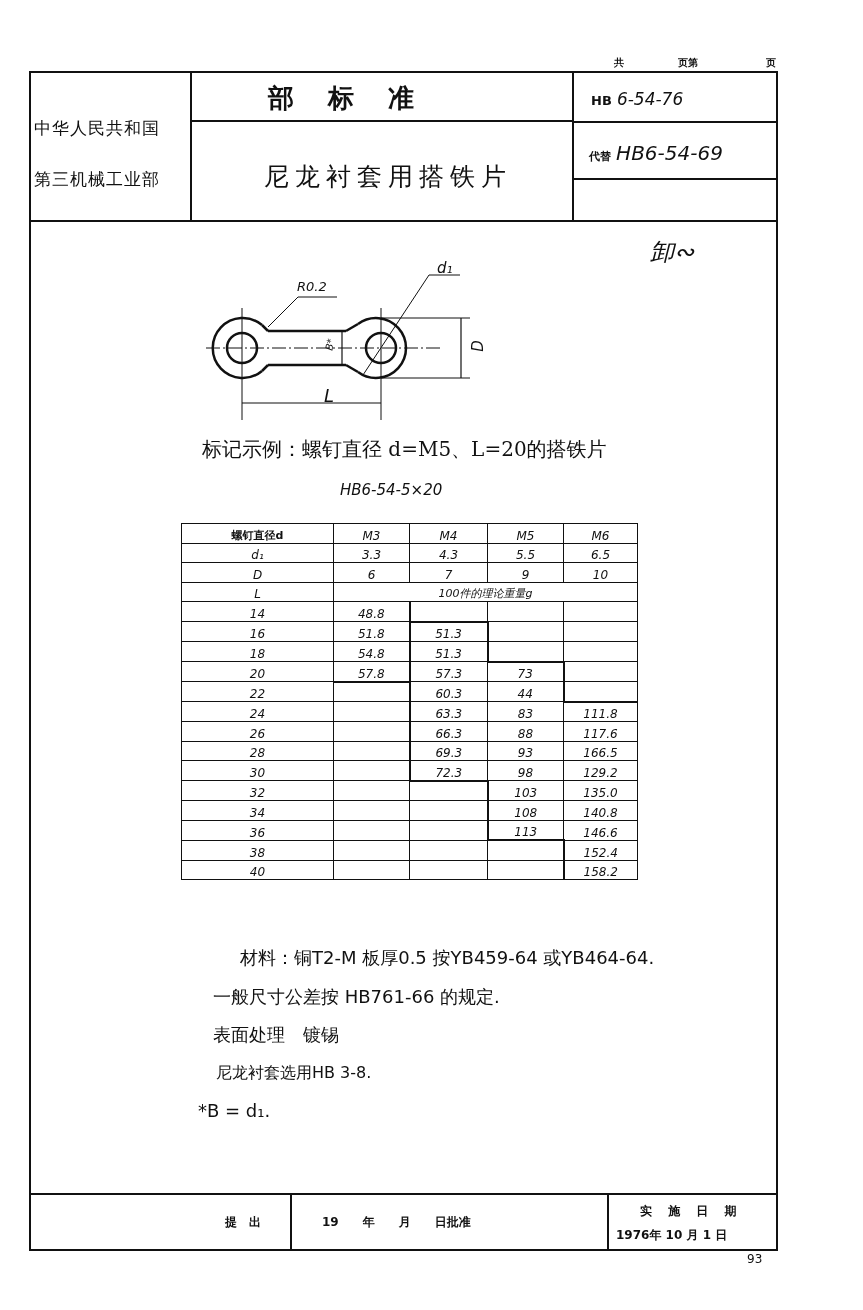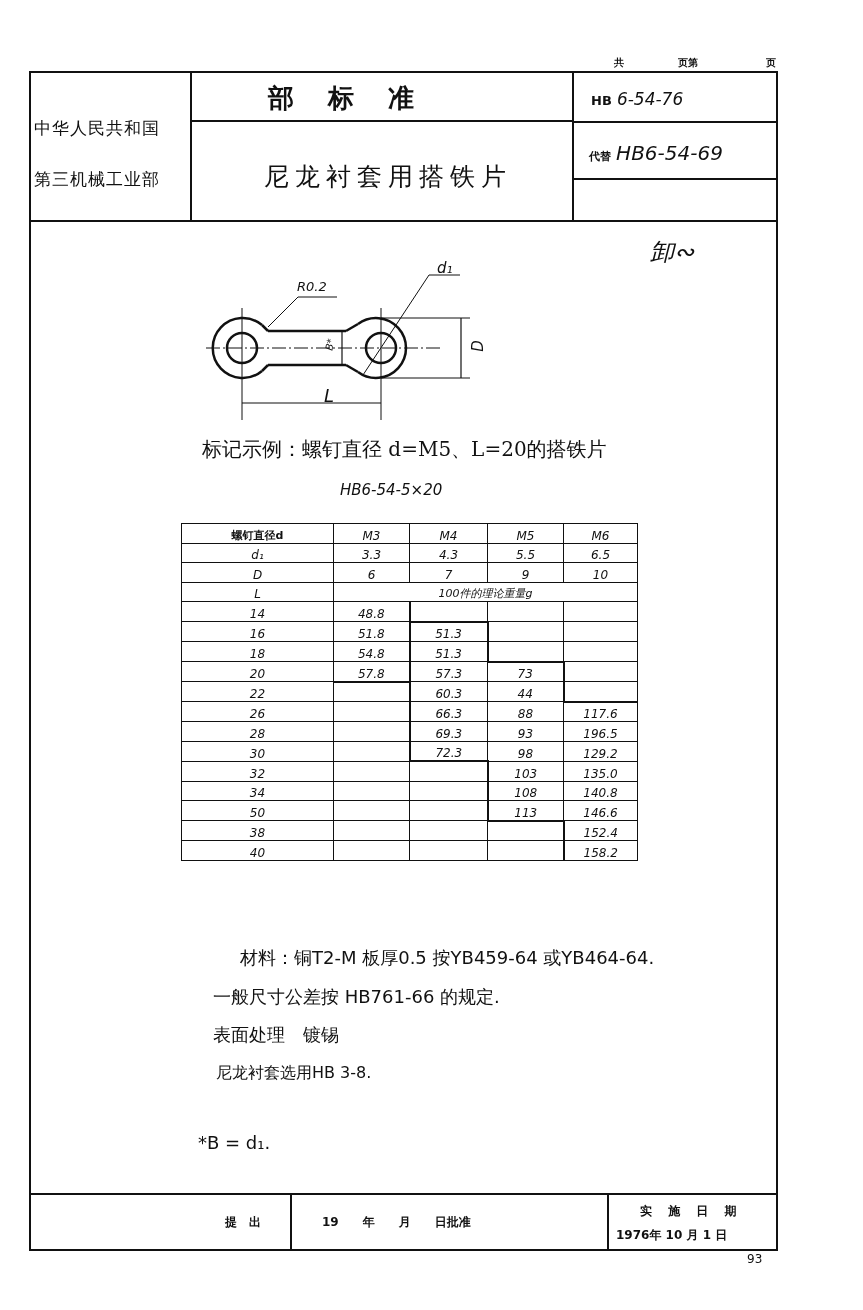--- a/index.html
+++ b/index.html
@@ -164,32 +164,39 @@
         <td class="thick-l"></td>
       </tr>
   <tr>
         <td>22</td>
         <td></td>
         <td class="thick-l">60.3</td>
         <td>44</td>
         <td class="thick-l thick-b"></td>
       </tr>
   <tr>
+        <td>24</td>
+        <td></td>
+        <td class="thick-l">63.3</td>
+        <td>83</td>
+        <td>111.8</td>
+      </tr>
+  <tr>
         <td>26</td>
         <td></td>
         <td class="thick-l">66.3</td>
         <td>88</td>
         <td>117.6</td>
       </tr>
   <tr>
         <td>28</td>
         <td></td>
         <td class="thick-l">69.3</td>
         <td>93</td>
-        <td>196.5</td>
+        <td>166.5</td>
       </tr>
   <tr>
         <td>30</td>
         <td></td>
         <td class="thick-l thick-b">72.3</td>
         <td>98</td>
         <td>129.2</td>
       </tr>
   <tr>
         <td>32</td>
@@ -199,21 +206,21 @@
         <td>135.0</td>
       </tr>
   <tr>
         <td>34</td>
         <td></td>
         <td></td>
         <td class="thick-l">108</td>
         <td>140.8</td>
       </tr>
   <tr>
-        <td>50</td>
+        <td>36</td>
         <td></td>
         <td></td>
         <td class="thick-l thick-b">113</td>
         <td>146.6</td>
       </tr>
   <tr>
         <td>38</td>
         <td></td>
         <td></td>
         <td></td>
@@ -226,21 +233,21 @@
         <td></td>
         <td class="thick-l">158.2</td>
       </tr>
 </tbody>
   </table>
 
 <div class="abs note" style="left:208px;top:946px;margin-left:32px;">材料：铜T2-M 板厚0.5 按YB459-64 或YB464-64.</div>
 <div class="abs note" style="left:213px;top:985px;">一般尺寸公差按 HB761-66 的规定.</div>
 <div class="abs note" style="left:213px;top:1023px;">表面处理　镀锡</div>
 <div class="abs" style="left:216px;top:1063px;font-size:16px;">尼龙衬套选用HB 3-8.</div>
-<div class="abs note" style="left:198px;top:1100px;margin-top:32px;">*B = d₁.</div>
+<div class="abs note" style="left:198px;top:1100px;">*B = d₁.</div>
 
 <div class="line" style="left:29px;top:1193px;width:748px;height:2px;"></div>
 <div class="line" style="left:290px;top:1194px;width:1.5px;height:56px;"></div>
 <div class="line" style="left:607px;top:1194px;width:1.5px;height:56px;"></div>
 <div class="abs foot" style="left:225px;top:1214px;">提　出</div>
 <div class="abs foot" style="left:322px;top:1214px;white-space:pre;word-spacing:4px;">19　　年　　月　　日批准</div>
 <div class="abs foot" style="left:640px;top:1203px;letter-spacing:6px;">实 施 日 期</div>
 <div class="abs foot" style="left:616px;top:1227px;">1976年 10 月 1 日</div>
 
 <div class="abs" style="left:747px;top:1252px;font-size:12px;">93</div>

